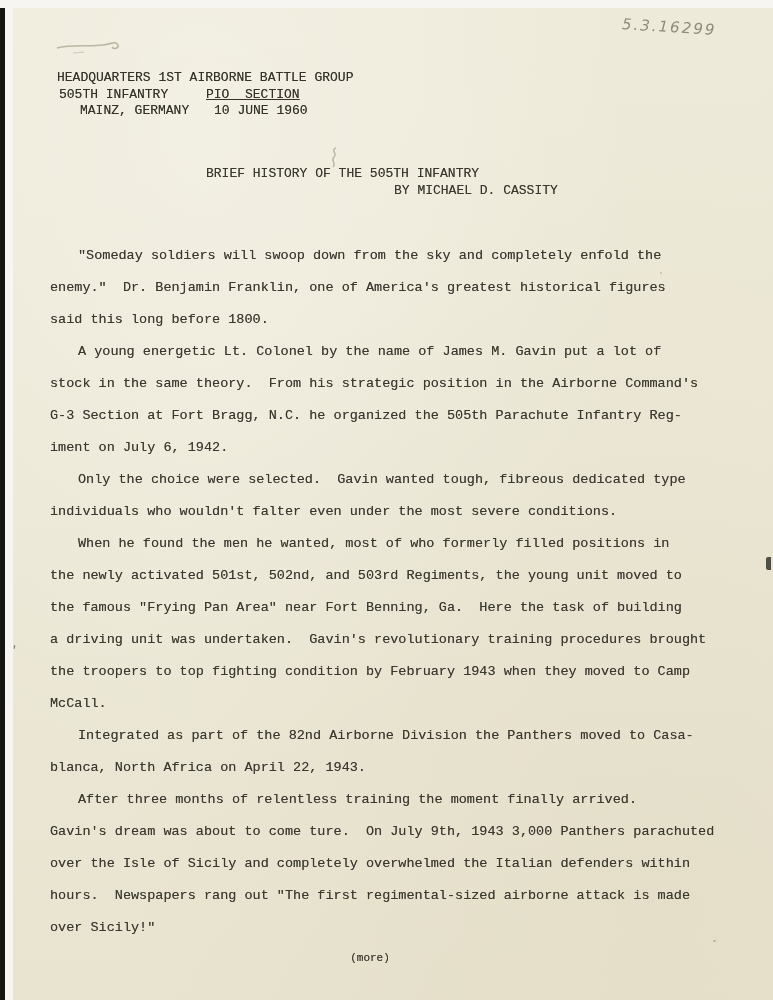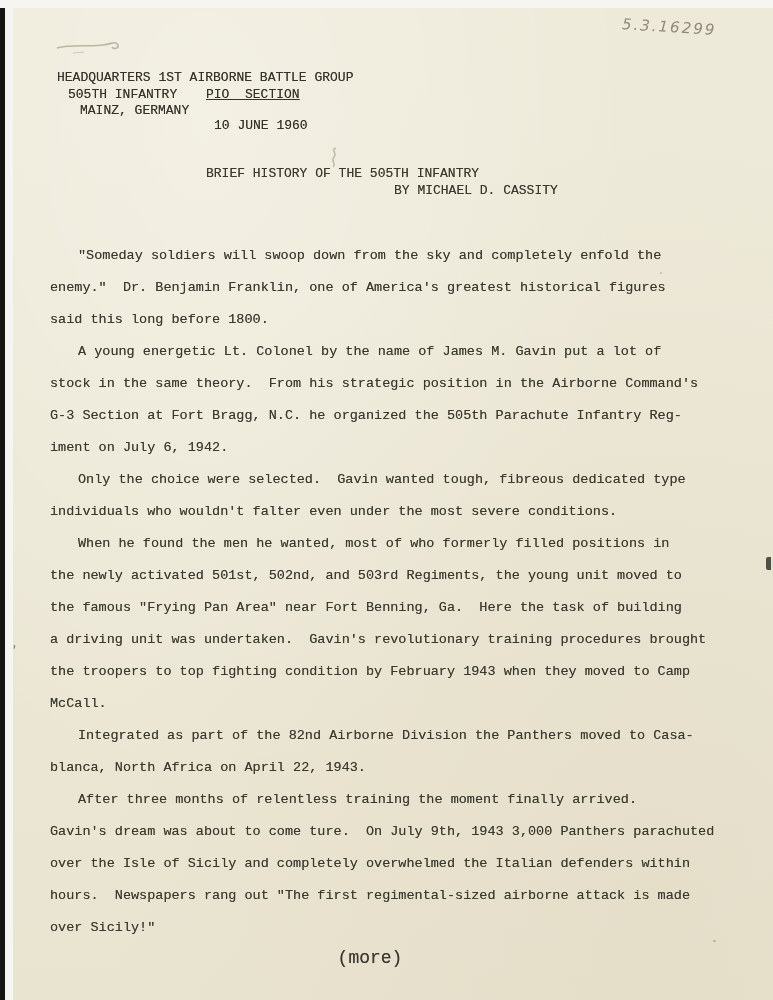--- a/index.html
+++ b/index.html
@@ -36,21 +36,21 @@
     color: #3a382f;
     font-size: 13.5px; line-height: 32px;
     white-space: pre;
     text-shadow: 0 0 0.5px rgba(58,56,47,0.6);
   }
   .doc-body .tline { height: 32px; }
   .doc-body .tline.indent { padding-left: 28px; }
   .footer-line {
     position: absolute; left: 50px; top: 942px; width: 640px;
     text-align: center;
-    color: #3a382f; font-size: 18px; line-height: 32px;
+    color: #3a382f; font-size: 11px; line-height: 32px;
     text-shadow: 0 0 0.5px rgba(58,56,47,0.6);
   }
   .handwriting {
     position: absolute; left: 622px; top: 18px;
     font-family: "DejaVu Sans", sans-serif;
     font-style: italic;
     font-size: 15px; letter-spacing: 2px;
     color: #908a79;
     transform: rotate(3.5deg);
   }
@@ -81,24 +81,24 @@
 <svg class="mark" style="left:55px; top:38px;" width="72" height="18">
   <path d="M2,10 C 16,6 36,9 48,7 S 60,3 63,7 c 1,3 -4,5 -6,2" stroke="#b2ab98" stroke-width="1.6" fill="none" opacity="0.85"></path>
   <path d="M18,15 c 4,-1 8,0 11,-1" stroke="#c2bcab" stroke-width="1.2" fill="none" opacity="0.7"></path>
 </svg>
 
 <svg class="mark" style="left:325px; top:146px;" width="20" height="24">
   <path d="M11,2 C 5,4 13,8 9,11 C 5,15 12,17 8,21" stroke="#a8a190" stroke-width="1.5" fill="none" opacity="0.7"></path>
 </svg>
 
 <div class="type hdr" style="left:57px; top:70px;">HEADQUARTERS 1ST AIRBORNE BATTLE GROUP</div>
-<div class="type hdr" style="left:68px; top:87px;">505TH INFANTRY</div>
+<div class="type hdr" style="left:59px; top:87px;">505TH INFANTRY</div>
 <div class="type hdr" style="left:206px; top:87px;text-decoration:underline;">PIO  SECTION</div>
 <div class="type hdr" style="left:57px; top:103px;padding-left:23px;">MAINZ, GERMANY</div>
-<div class="type hdr" style="left:214px; top:118px;text-align:right;">10 JUNE 1960</div>
+<div class="type hdr" style="left:214px; top:103px;text-align:right;">10 JUNE 1960</div>
 
 <div class="type" style="left:206px; top:166px;">BRIEF HISTORY OF THE 505TH INFANTRY</div>
 <div class="type" style="left:394px; top:183px;">BY MICHAEL D. CASSITY</div>
 
 <div class="doc-body"><div class="tline indent">"Someday soldiers will swoop down from the sky and completely enfold the</div><div class="tline">enemy."  Dr. Benjamin Franklin, one of America's greatest historical figures</div><div class="tline">said this long before 1800.</div><div class="tline indent">A young energetic Lt. Colonel by the name of James M. Gavin put a lot of</div><div class="tline">stock in the same theory.  From his strategic position in the Airborne Command's</div><div class="tline">G-3 Section at Fort Bragg, N.C. he organized the 505th Parachute Infantry Reg-</div><div class="tline">iment on July 6, 1942.</div><div class="tline indent">Only the choice were selected.  Gavin wanted tough, fibreous dedicated type</div><div class="tline">individuals who wouldn't falter even under the most severe conditions.</div><div class="tline indent">When he found the men he wanted, most of who formerly filled positions in</div><div class="tline">the newly activated 501st, 502nd, and 503rd Regiments, the young unit moved to</div><div class="tline">the famous "Frying Pan Area" near Fort Benning, Ga.  Here the task of building</div><div class="tline">a driving unit was undertaken.  Gavin's revolutionary training procedures brought</div><div class="tline">the troopers to top fighting condition by February 1943 when they moved to Camp</div><div class="tline">McCall.</div><div class="tline indent">Integrated as part of the 82nd Airborne Division the Panthers moved to Casa-</div><div class="tline">blanca, North Africa on April 22, 1943.</div><div class="tline indent">After three months of relentless training the moment finally arrived.</div><div class="tline">Gavin's dream was about to come ture.  On July 9th, 1943 3,000 Panthers parachuted</div><div class="tline">over the Isle of Sicily and completely overwhelmed the Italian defenders within</div><div class="tline">hours.  Newspapers rang out "The first regimental-sized airborne attack is made</div><div class="tline">over Sicily!"</div></div>
 
 <div class="footer-line">(more)</div>
 
 <div class="edge-blot"></div>
 <div class="margin-tick">’</div>

